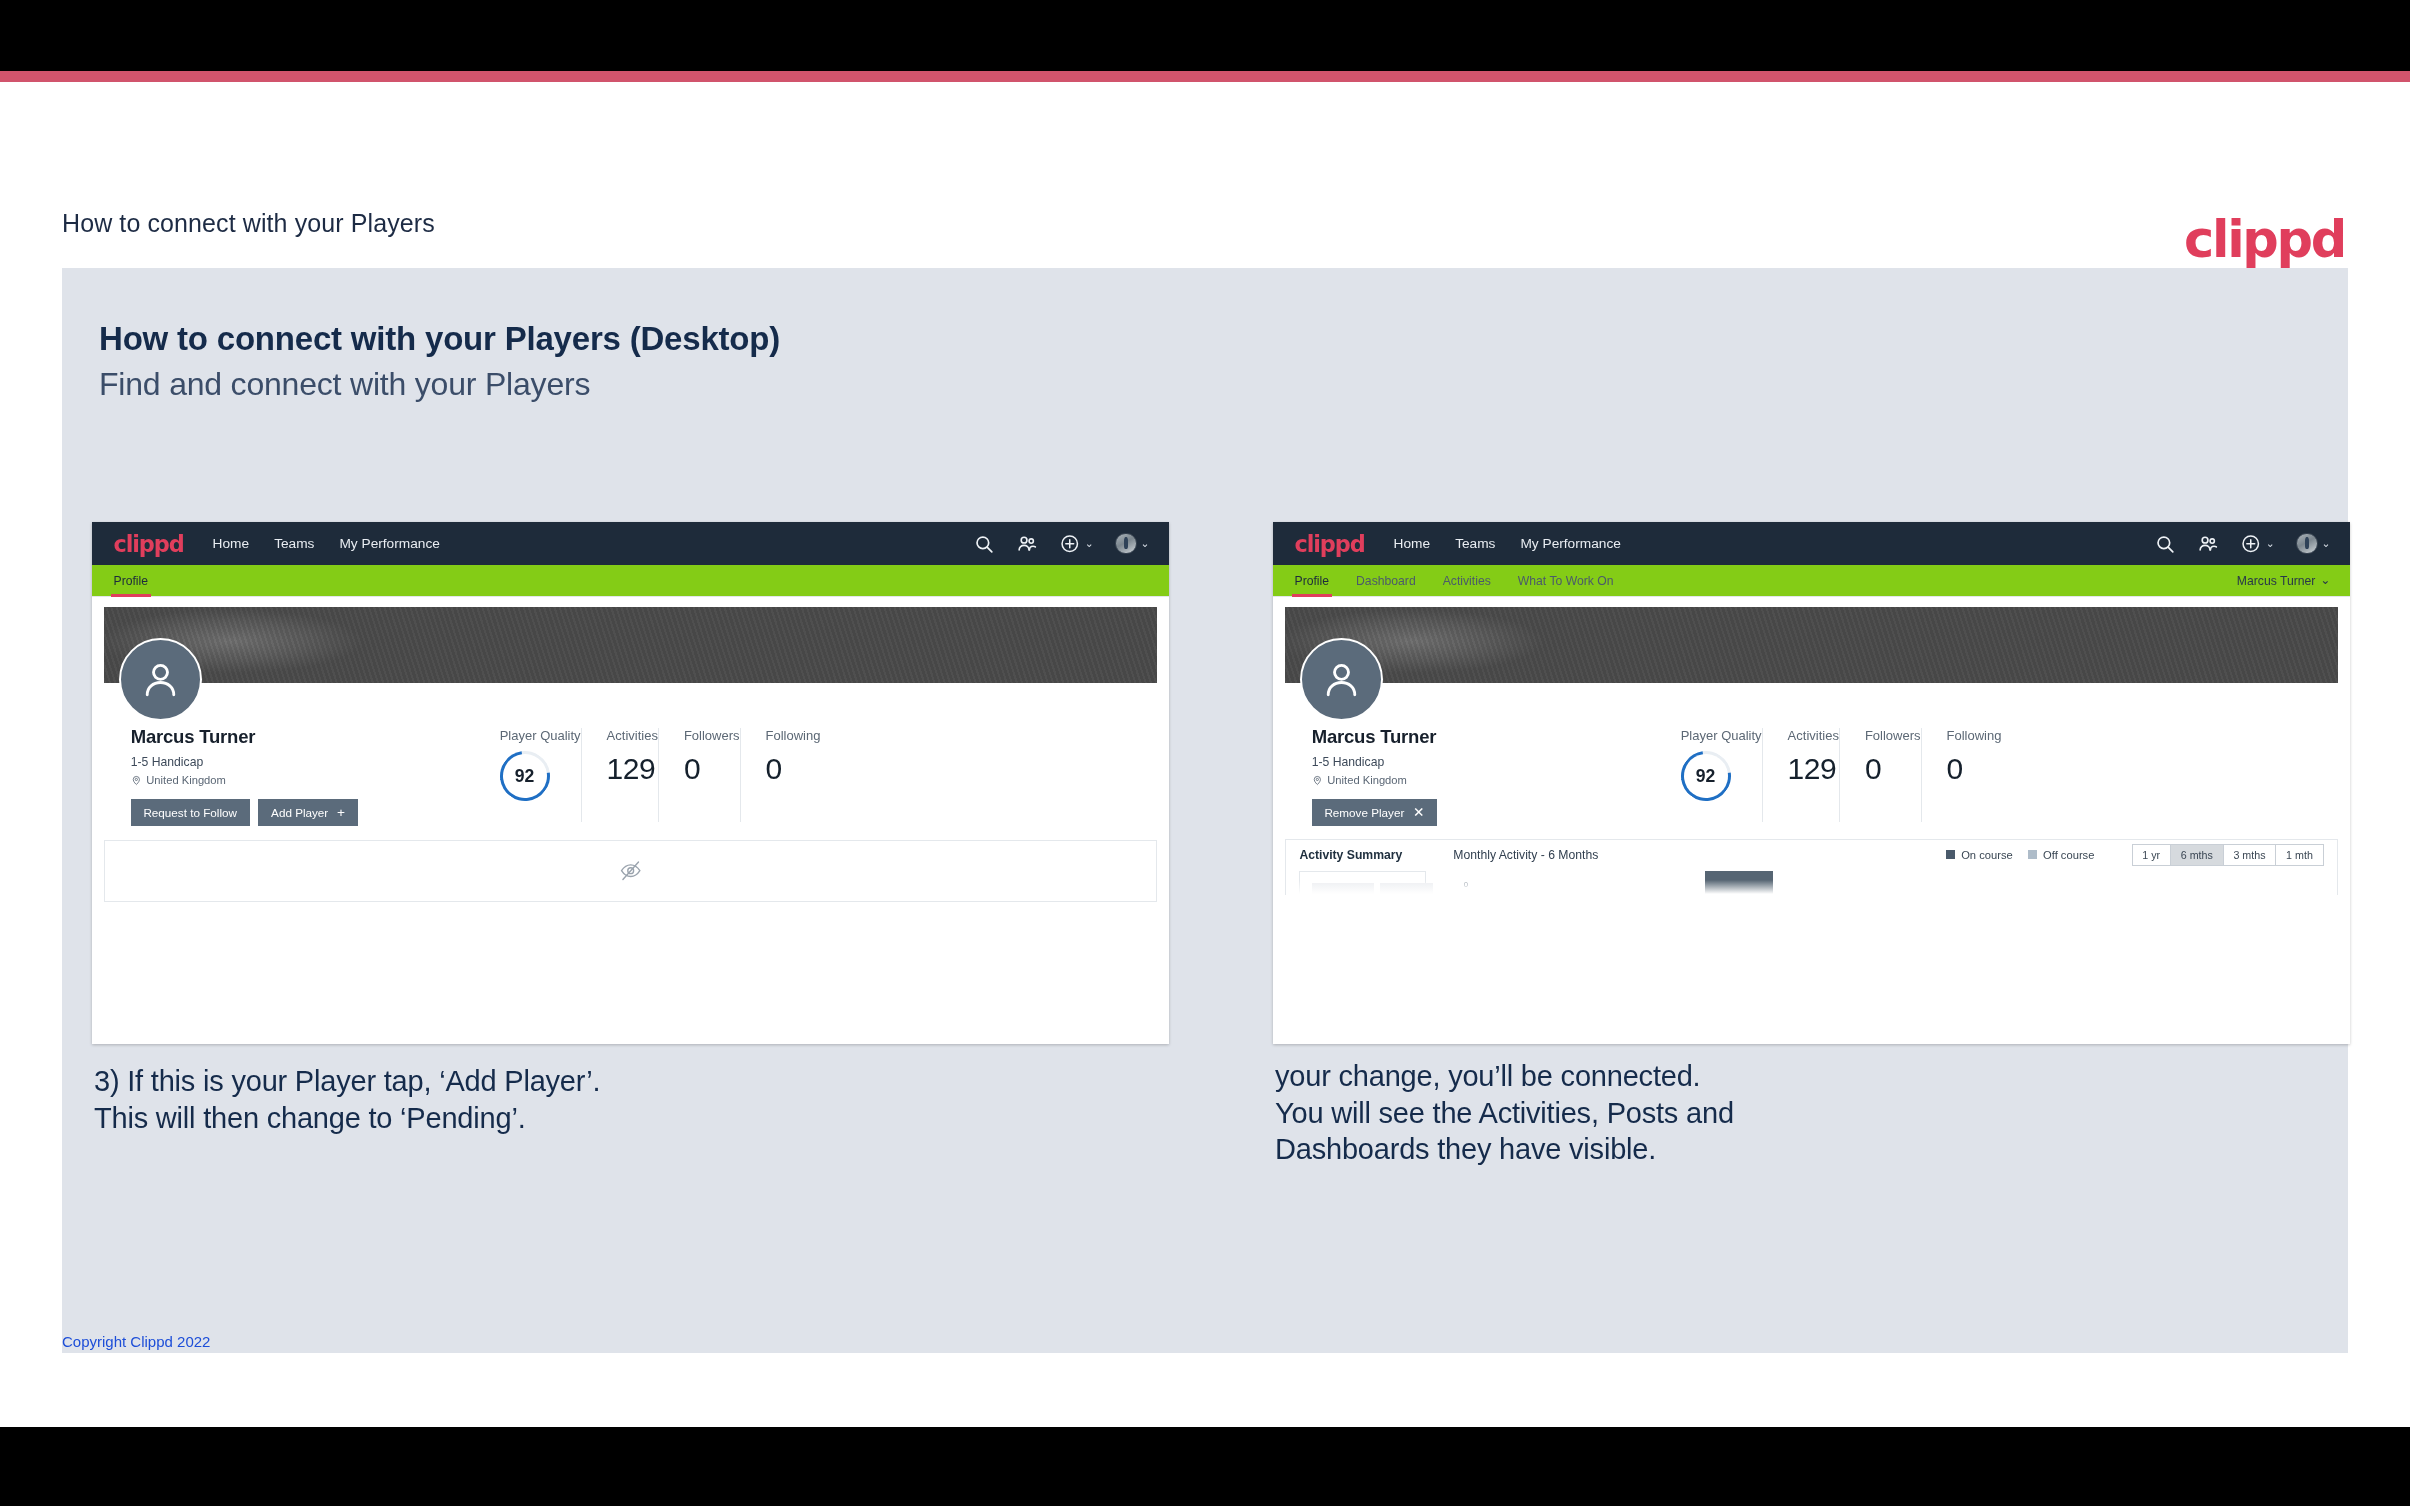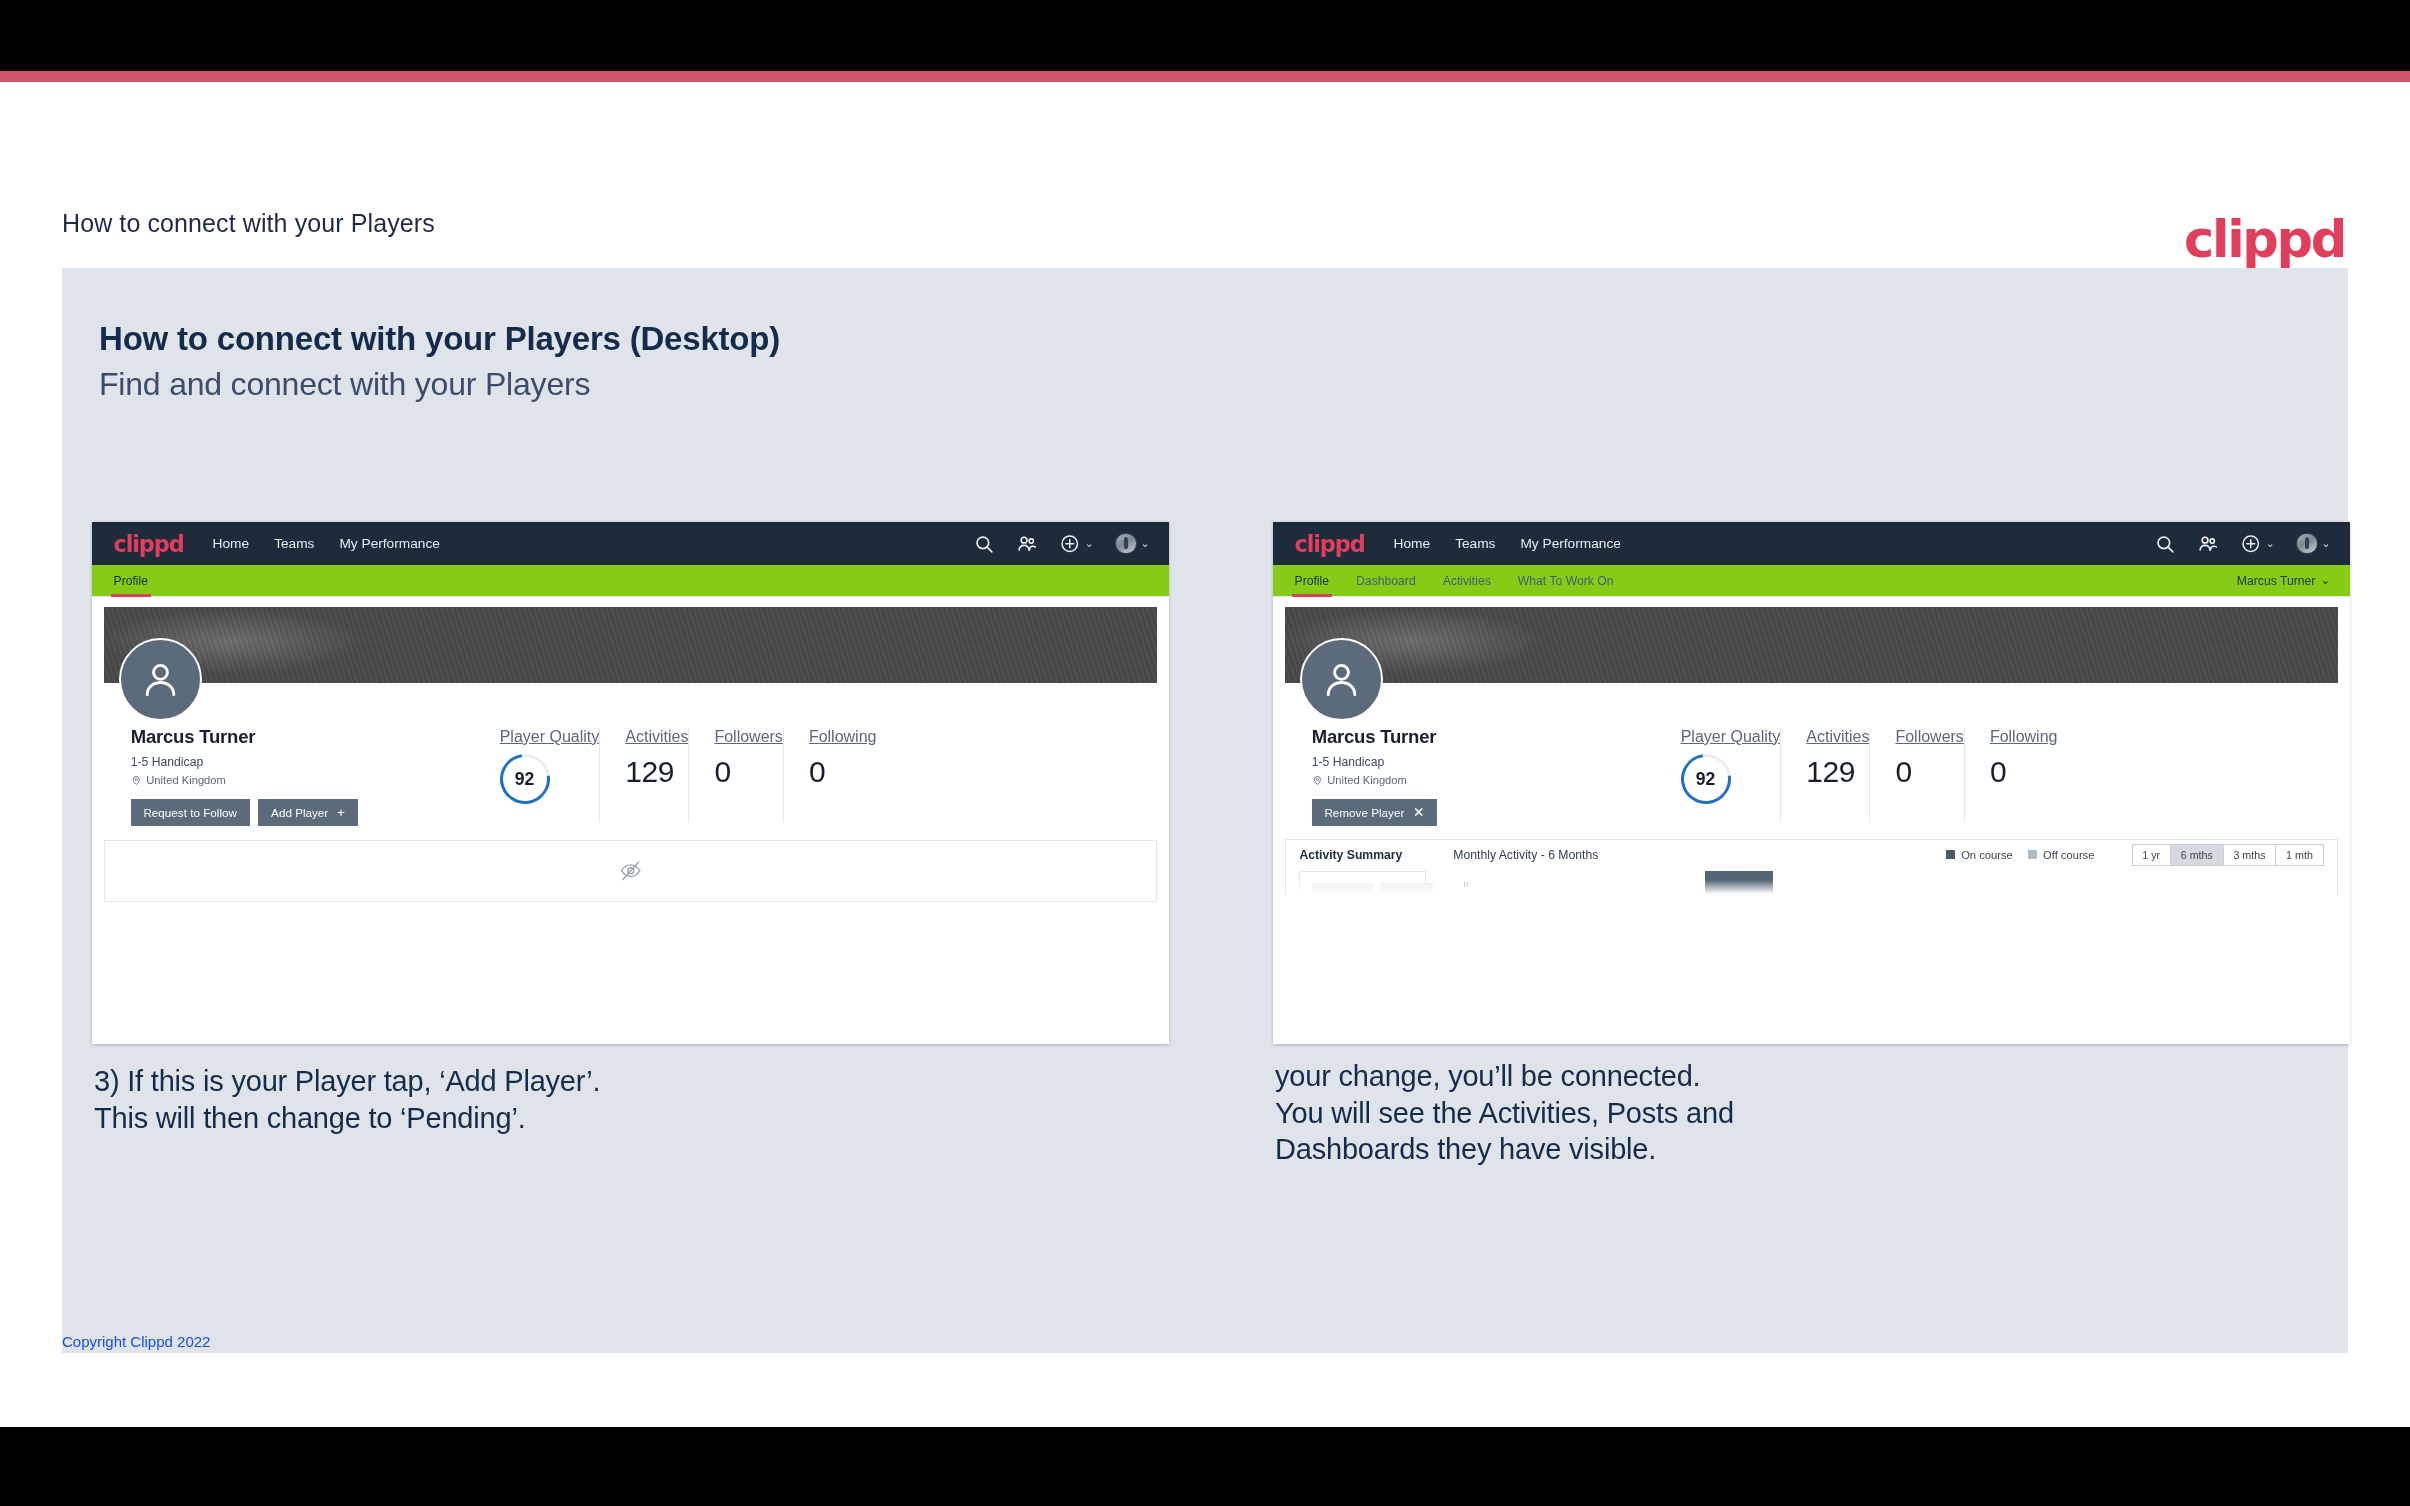--- a/index.html
+++ b/index.html
@@ -127,21 +127,21 @@
   .pbtn{
     background:#5b6b7b;color:#fff;font-size:11.7px;padding:6.8px 12.7px;
     display:flex;align-items:center;gap:8.8px;white-space:nowrap;
   }
   .pbtn .gl{font-size:13.7px;line-height:1;}
 
   
   .stats{display:flex;flex:1;padding-top:2px;}
   .stat{padding:0 0 0 25px;border-left:1px solid #e4e8ec;min-height:94px;box-sizing:border-box;}
   .stat:first-child{border-left:0;}
-  .stat-lbl{font-size:16px;color:#5c6875;text-decoration:underline;}
+  .stat-lbl{font-size:13px;color:#5c6875;}
   .stat-val{font-size:30px;font-weight:400;color:#15202c;margin-top:8.8px;letter-spacing:-0.5px;}
   .ring{
     margin-top:7.8px;width:44px;height:44px;border-radius:50%;
     border:3.9px solid #1f6fc4;border-top-color:#e9eef3;
     transform:rotate(37deg);
     display:flex;align-items:center;justify-content:center;
   }
   .ring i{transform:rotate(-37deg);font-style:normal;font-size:17.6px;font-weight:700;color:#16202c;}
 
   

